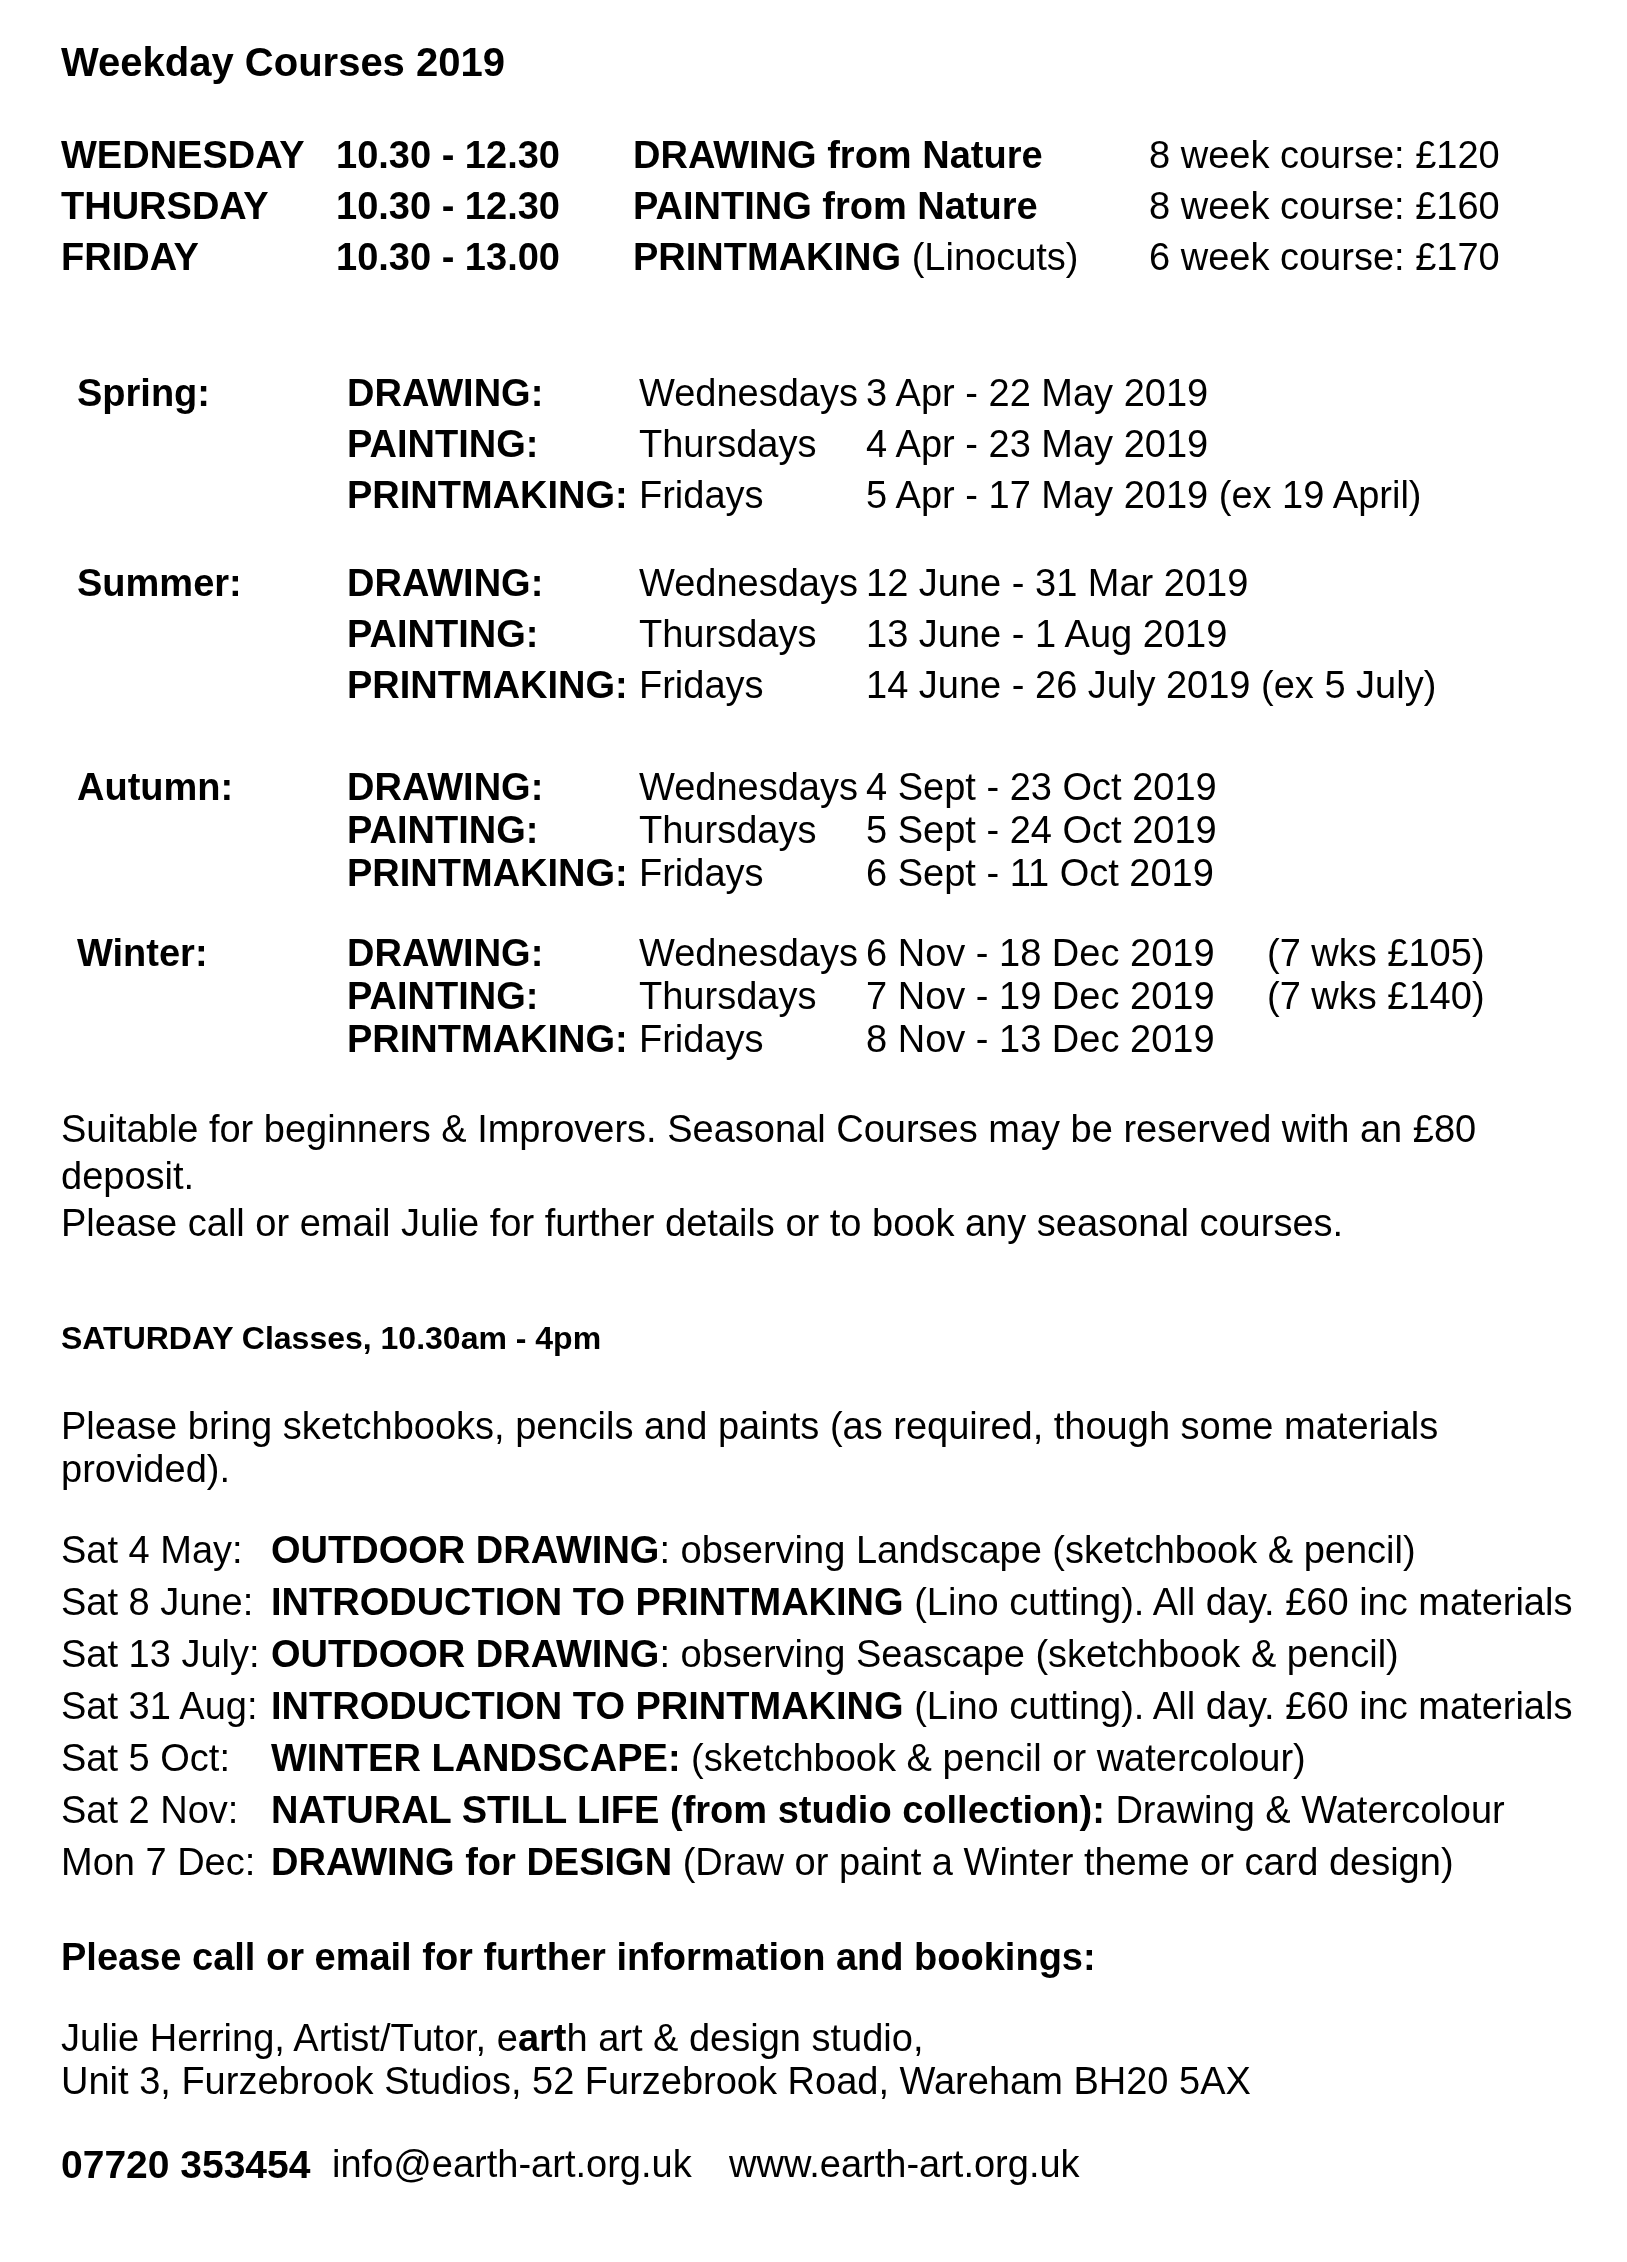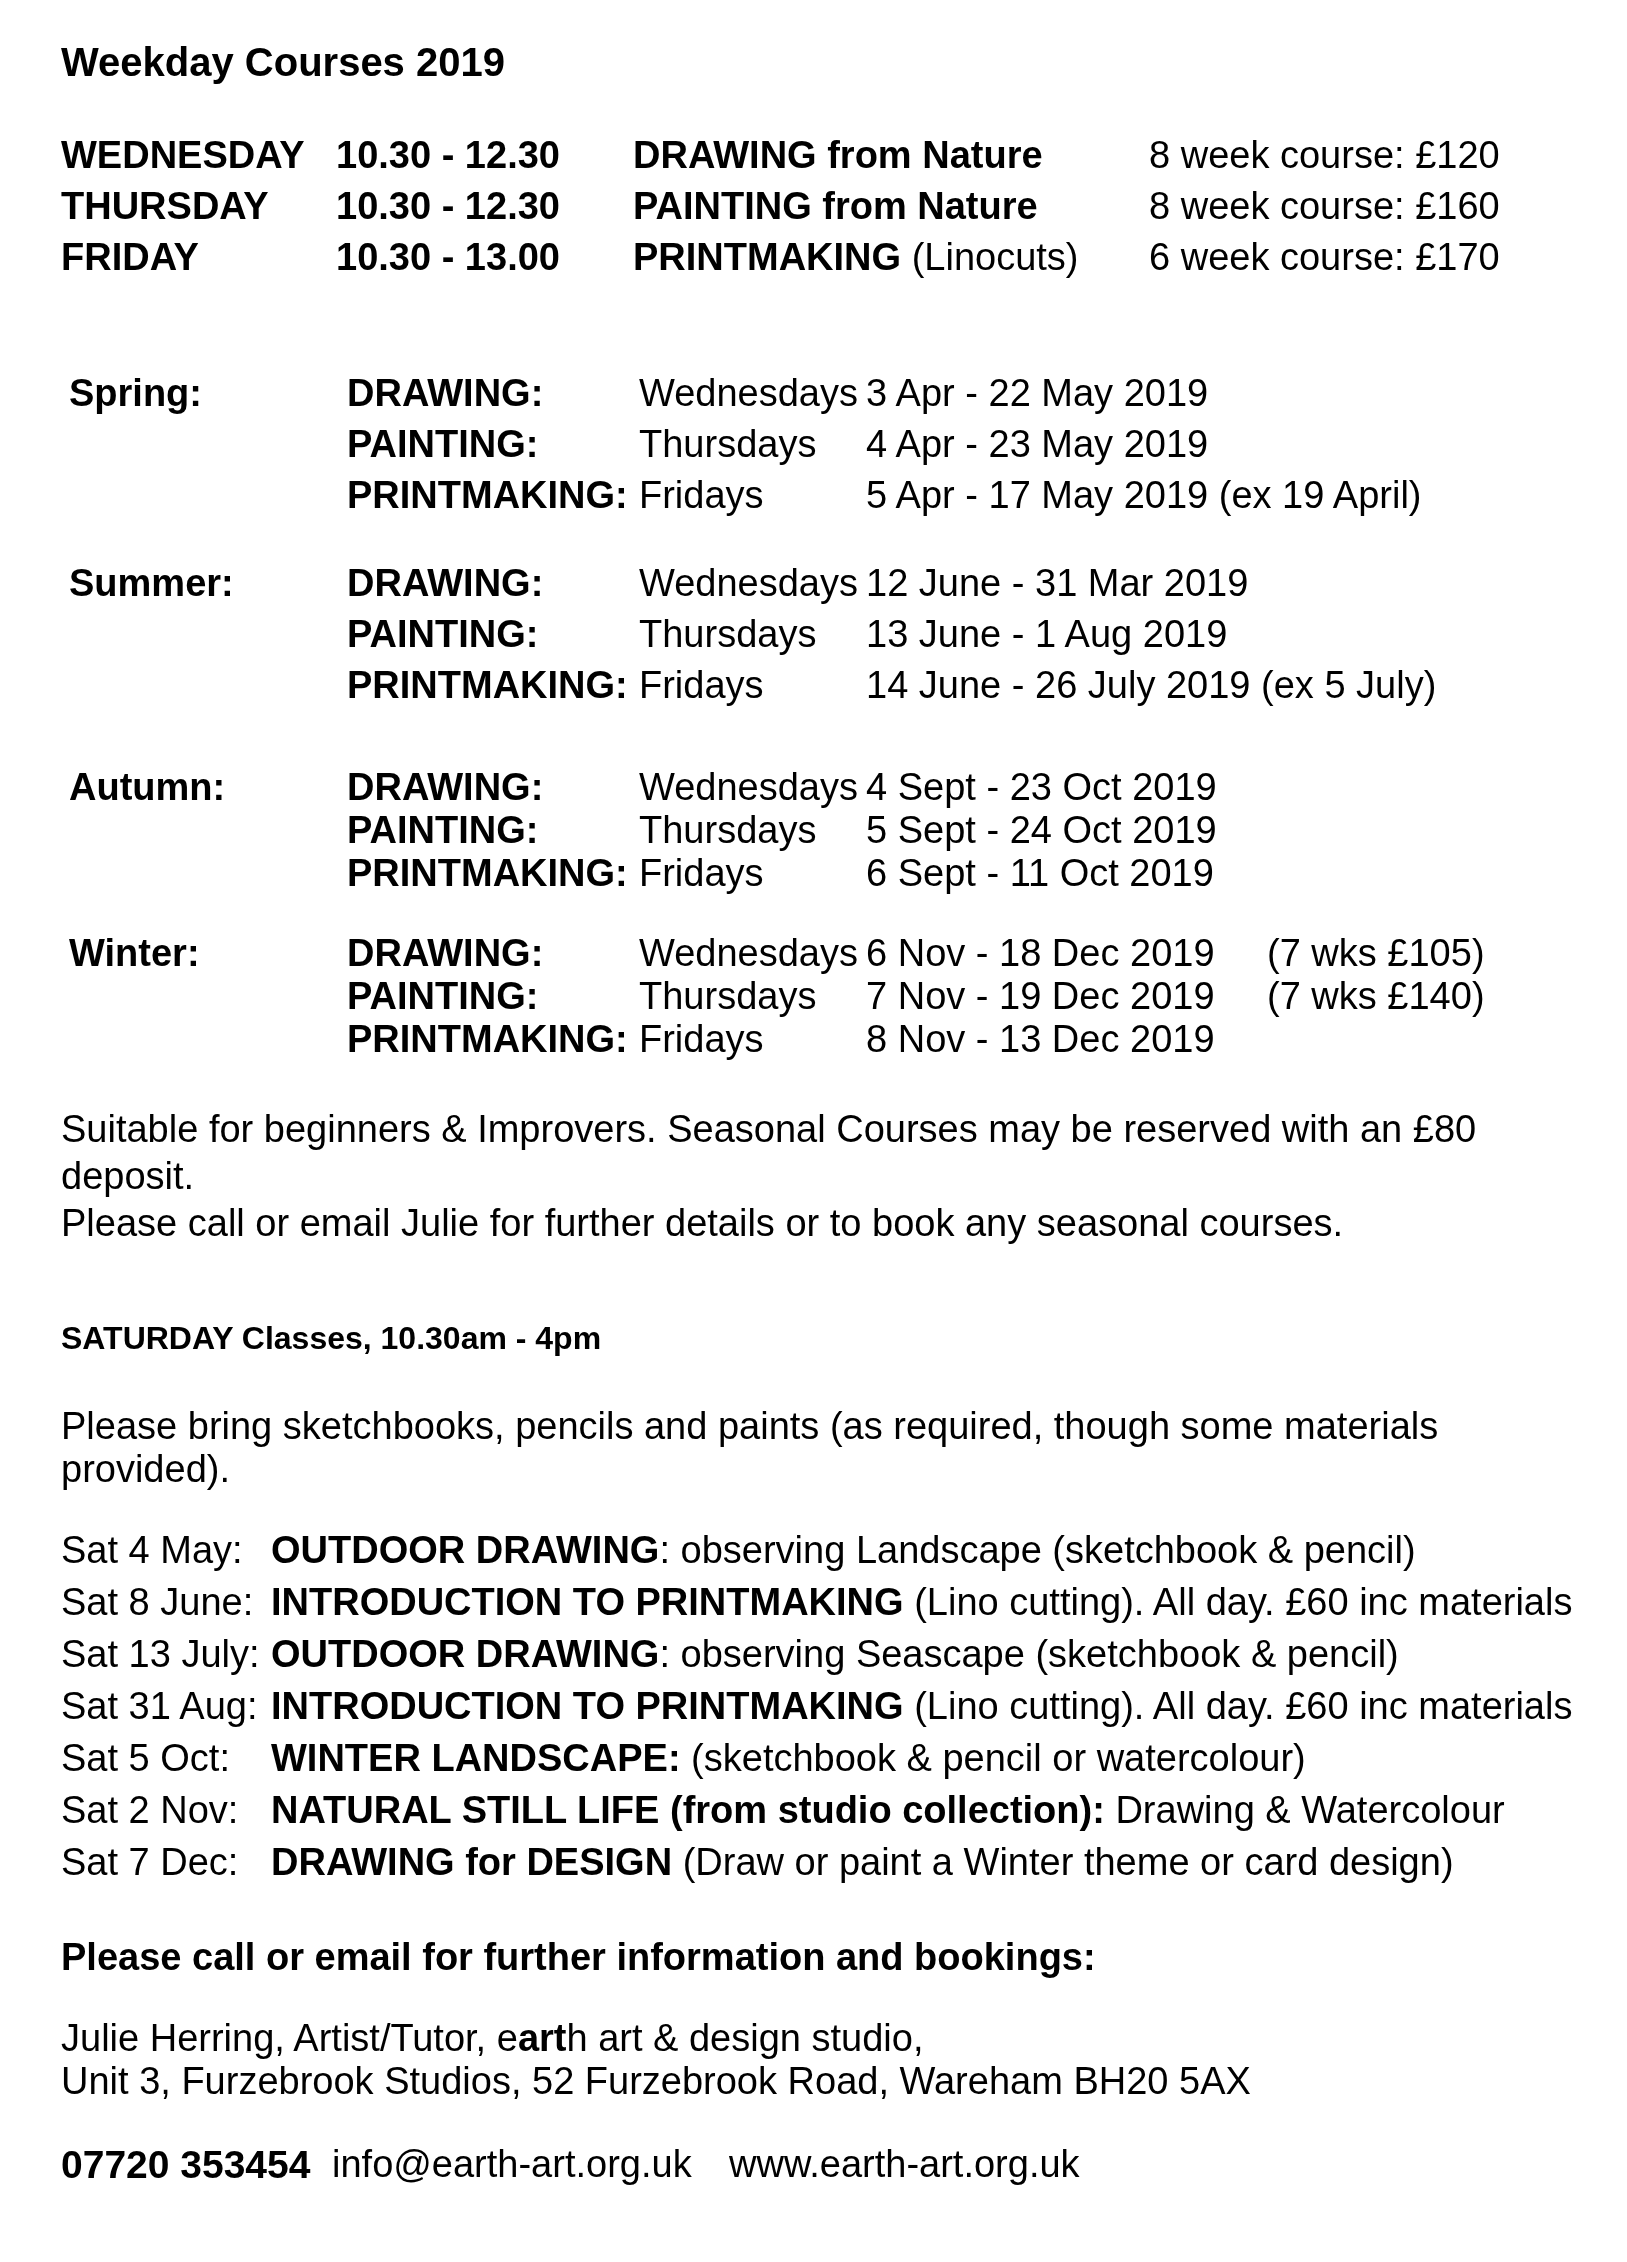--- a/index.html
+++ b/index.html
@@ -26,21 +26,21 @@
 
   
   .season-block { }
   .season-spring { margin-top: 85px; }
   .season-summer { margin-top: 37px; }
   .season-autumn { margin-top: 51px; }
   .season-winter { margin-top: 37px; }
   .srow { position: relative; height: 51px; }
   .season-autumn .srow, .season-winter .srow { height: 43px; }
   .srow > span { position: absolute; top: 0; white-space: nowrap; }
-  .col-season { left: 8px;      font-weight: bold; text-align: right; }
+  .col-season { left: 16px;      font-weight: bold; text-align: right; }
   .col-course { left: 286px;  font-weight: bold; }
   .col-day    { left: 578px; }
   .col-dates  { left: 805px; }
   .col-note   { left: 1206px; }
 
   .notes-para { margin-top: 45px; line-height: 47px; }
 
   .sat-heading { margin-top: 73px; font-weight: bold; font-size: 32px; height: 45px; }
   .sat-pricing { margin-top: 40px; line-height: 43px; }
 
@@ -194,21 +194,21 @@
     </div>
     <div class="satrow">
       <span class="col-satdate">Sat 5 Oct:</span>
       <span class="col-sattext"><span class="b">WINTER LANDSCAPE:</span><span> (sketchbook &amp; pencil or watercolour)</span></span>
     </div>
     <div class="satrow">
       <span class="col-satdate">Sat 2 Nov:</span>
       <span class="col-sattext"><span class="b">NATURAL STILL LIFE (from studio collection):</span><span> Drawing &amp; Watercolour</span></span>
     </div>
     <div class="satrow">
-      <span class="col-satdate">Sat 7 Dec:</span>
+      <span class="col-satdate">Mon 7 Dec:</span>
       <span class="col-sattext"><span class="b">DRAWING for DESIGN</span><span> (Draw or paint a Winter theme or card design)</span></span>
     </div>
   </div>
 
   <div class="contact-heading">Please call or email for further information and bookings:</div>
 
   <div class="contact-lines">
     <div><span>Julie Herring, Artist/Tutor, e</span><span class="b">art</span><span>h art &amp; design studio,</span></div>
     <div>Unit 3, Furzebrook Studios, 52 Furzebrook Road, Wareham BH20 5AX</div>
   </div>

